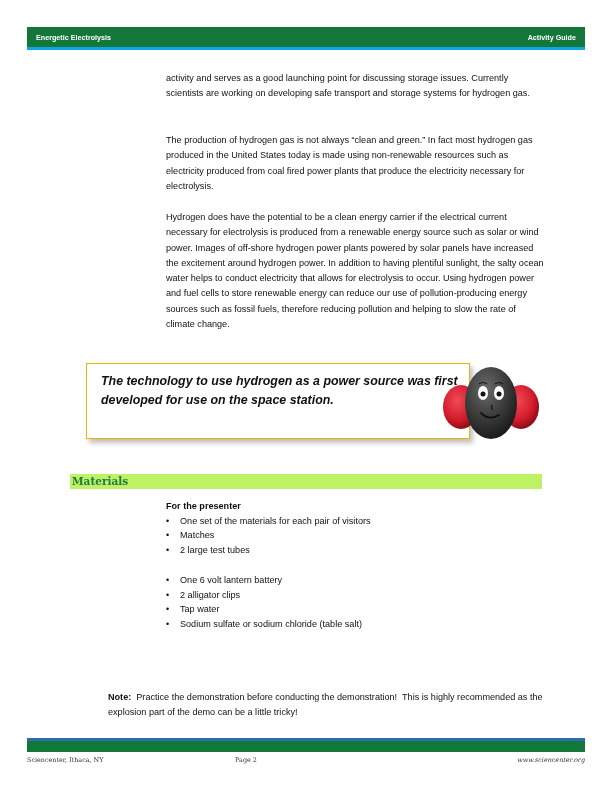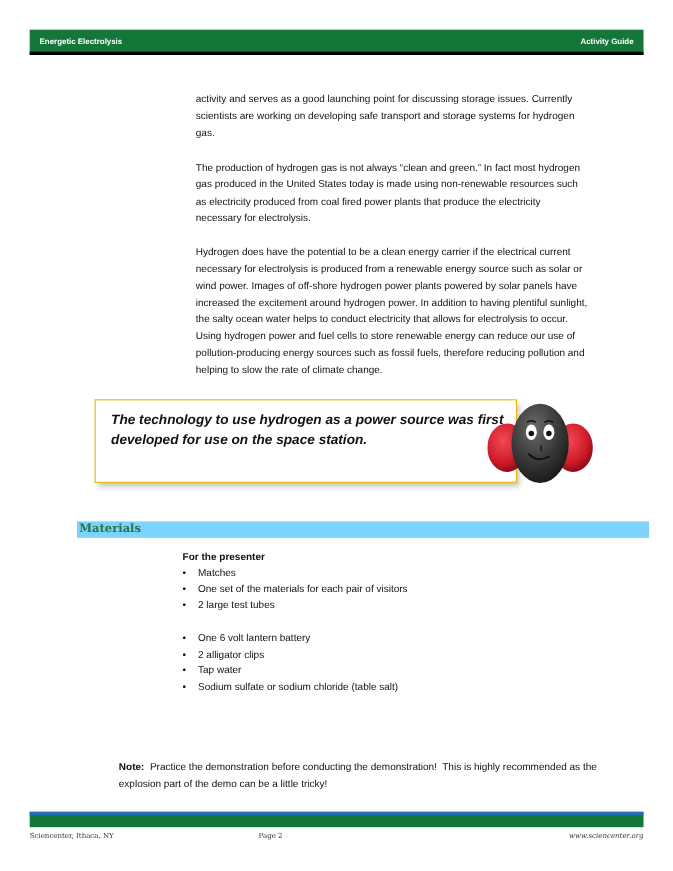--- a/index.html
+++ b/index.html
@@ -2,52 +2,51 @@
 <html><head>
 <meta charset="utf-8">
 <style>
   html, body { margin: 0; padding: 0; }
   body {
     width: 612px; height: 792px; position: relative; background: #ffffff;
     font-family: "Liberation Sans", sans-serif; color: #111; overflow: hidden;
   }
   .header-bar {
     position: absolute; left: 27px; top: 27px; width: 558px; height: 20px;
-    background: #14773a; border-bottom: 3px solid #000000;
+    background: #14773a; border-bottom: 3px solid #0ea5e9;
     display: flex; align-items: center; justify-content: space-between;
     box-sizing: content-box;
   }
   .header-bar span {
     color: #fff; font-size: 7.2px; font-weight: bold; padding: 0 9px;
   }
   .body-text {
     position: absolute; left: 166px; width: 380px;
     font-size: 9.1px; line-height: 15.3px; color: #111;
   }
-  .body-text p { margin: 12px; }
+  .body-text p { margin: 0; }
   .p1 { top: 71px; }
   .p2 { top: 133px; }
   .p3 { top: 210px; }
 
   .callout {
     position: absolute; left: 86px; top: 363px; width: 384px; height: 76px;
     background: #fff; border: 1px solid #eab308;
     box-shadow: 3px 4px 5px rgba(0,0,0,0.25);
     box-sizing: border-box;
   }
   .callout-text {
     position: absolute; left: 14px; top: 8px; width: 360px;
     font-size: 12.4px; line-height: 19px; font-weight: bold; font-style: italic; color: #111;
   }
   .mascot { position: absolute; left: 443px; top: 365px; width: 96px; height: 76px; }
 
   .materials-band {
     position: absolute; left: 70px; top: 474px; width: 472px; height: 15px;
-    background: #7dd3fc;
-    padding-left: 48px;
+    background: #bef264;
   }
   .materials-title {
     position: absolute; left: 2px; top: 0; font-family: "DejaVu Serif", serif;
     font-weight: bold; font-size: 10.5px; line-height: 15px; color: #1e7a45;
   }
   .list-block { position: absolute; left: 166px; width: 380px; font-size: 9.1px; line-height: 14.6px; }
   .list-block .subhead { font-weight: bold; margin: 0; }
   .list-block ul { margin: 0; padding: 0; list-style: none; }
   .list-block li { position: relative; padding-left: 14px; }
   .list-block li::before { content: "\2022"; position: absolute; left: 0; top: 0; }
@@ -119,22 +118,22 @@
   <path d="M38 48 Q46 56 56 50" stroke="#111" stroke-width="1.8" fill="none" stroke-linecap="round"></path>
 </svg>
 
 <div class="materials-band">
   <div class="materials-title">Materials</div>
 </div>
 
 <div class="list-block lb1">
   <p class="subhead">For the presenter</p>
   <ul>
+    <li>One set of the materials for each pair of visitors</li>
     <li>Matches</li>
-    <li>One set of the materials for each pair of visitors</li>
     <li>2 large test tubes</li>
   </ul>
 </div>
 
 <div class="list-block lb2">
   <ul>
     <li>One 6 volt lantern battery</li>
     <li>2 alligator clips</li>
     <li>Tap water</li>
     <li>Sodium sulfate or sodium chloride (table salt)</li>

